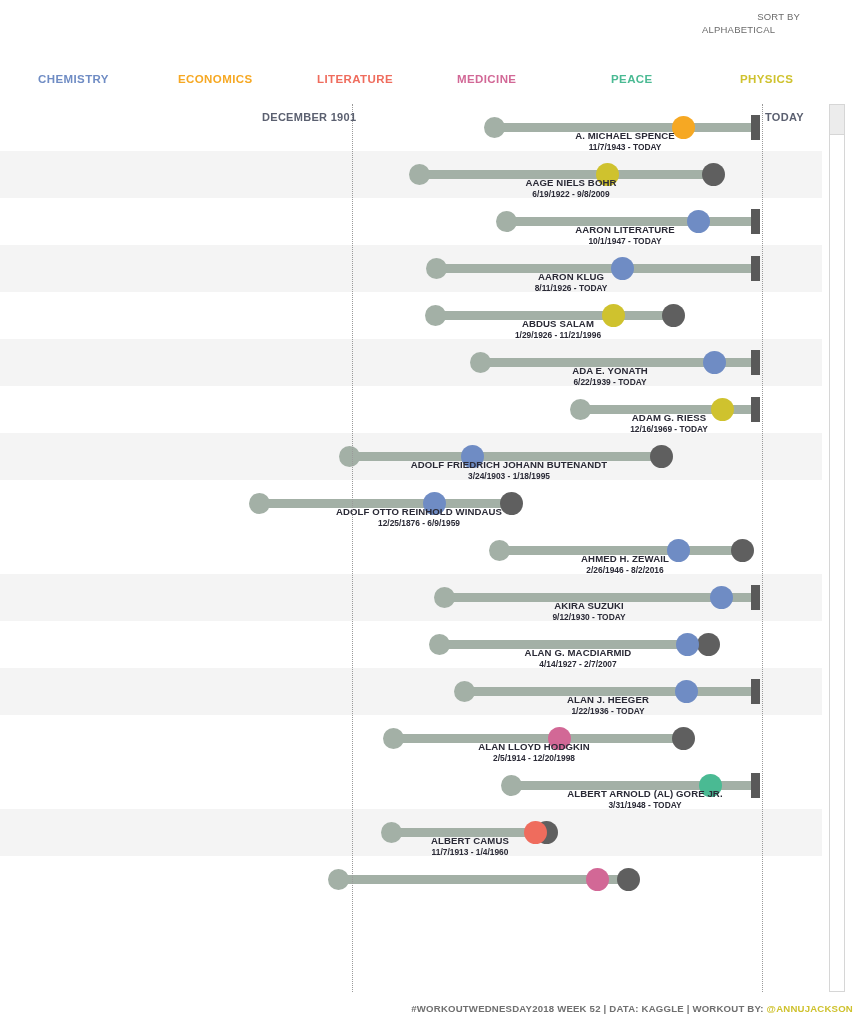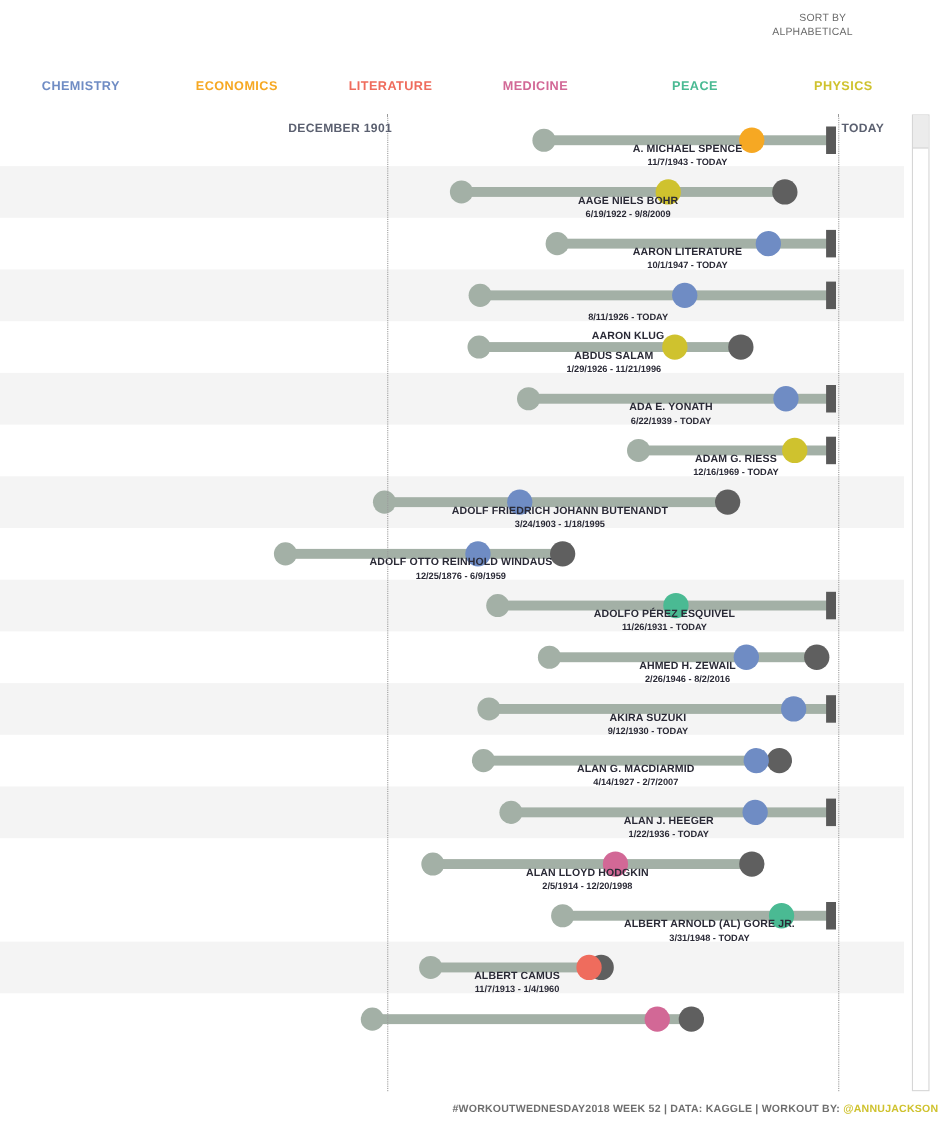--- a/index.html
+++ b/index.html
@@ -36,21 +36,21 @@
   #sort-control {
     position: absolute;
     left: 690px; top: 10px;
     width: 110px;
     font-size: 9.5px;
     line-height: 13px;
     color: #6b6b6b;
     letter-spacing: 0.2px;
     cursor: pointer;
   }
-  #sort-control .sort-label { display: block; text-align: center; padding-left: 6px;}
+  #sort-control .sort-label { display: block; text-align: right; padding-left: 6px;}
   #sort-control .sort-value { display: block; text-align: left; padding-left: 12px;}
 
   
   #legend {
     position: absolute;
     top: 73px; left: 0;
     width: 820px; height: 22px;
   }
   .legend-item {
     position: absolute;
@@ -222,21 +222,21 @@
         <div class="cap-today" style="left: 751px; background: rgb(89, 89, 89);"></div>
         <div class="dot prize" style="left: 687px; background: rgb(111, 140, 196);"></div>
         <div class="row-label" style="left: 625px;">AARON LITERATURE</div>
         <div class="row-dates" style="left: 625px;">10/1/1947 - TODAY</div>
       </div>
       <div class="row alt">
         <div class="bar-track" style="left: 436px; width: 323px;"></div>
         <div class="dot start" style="left: 426px; background: rgb(163, 176, 166);"></div>
         <div class="cap-today" style="left: 751px; background: rgb(89, 89, 89);"></div>
         <div class="dot prize" style="left: 611px; background: rgb(111, 140, 196);"></div>
-        <div class="row-label" style="left: 571px; margin-top: 29px;">AARON KLUG</div>
+        <div class="row-label" style="left: 571px;">AARON KLUG</div>
         <div class="row-dates" style="left: 571px;">8/11/1926 - TODAY</div>
       </div>
       <div class="row">
         <div class="bar-track" style="left: 435px; width: 242px;"></div>
         <div class="dot start" style="left: 425px; background: rgb(163, 176, 166);"></div>
         <div class="dot end-dead" style="left: 662px; background: rgb(95, 95, 95);"></div>
         <div class="dot prize" style="left: 602px; background: rgb(207, 194, 46);"></div>
         <div class="row-label" style="left: 558px;">ABDUS SALAM</div>
         <div class="row-dates" style="left: 558px;">1/29/1926 -  11/21/1996</div>
       </div>
@@ -265,28 +265,20 @@
         <div class="row-dates" style="left: 509px;">3/24/1903 -  1/18/1995</div>
       </div>
       <div class="row">
         <div class="bar-track" style="left: 259px; width: 256px;"></div>
         <div class="dot start" style="left: 249px; background: rgb(163, 176, 166);"></div>
         <div class="dot end-dead" style="left: 500px; background: rgb(95, 95, 95);"></div>
         <div class="dot prize" style="left: 423px; background: rgb(111, 140, 196);"></div>
         <div class="row-label" style="left: 419px;">ADOLF OTTO REINHOLD WINDAUS</div>
         <div class="row-dates" style="left: 419px;">12/25/1876 - 6/9/1959</div>
       </div>
-      <div class="row alt">
-        <div class="bar-track" style="left: 452px; width: 307px;"></div>
-        <div class="dot start" style="left: 442px; background: rgb(163, 176, 166);"></div>
-        <div class="cap-today" style="left: 751px; background: rgb(89, 89, 89);"></div>
-        <div class="dot prize" style="left: 603px; background: rgb(74, 186, 147);"></div>
-        <div class="row-label" style="left: 604px;">ADOLFO PÉREZ ESQUIVEL</div>
-        <div class="row-dates" style="left: 604px;">11/26/1931 - TODAY</div>
-      </div>
       <div class="row">
         <div class="bar-track" style="left: 499px; width: 247px;"></div>
         <div class="dot start" style="left: 489px; background: rgb(163, 176, 166);"></div>
         <div class="dot end-dead" style="left: 731px; background: rgb(95, 95, 95);"></div>
         <div class="dot prize" style="left: 667px; background: rgb(111, 140, 196);"></div>
         <div class="row-label" style="left: 625px;">AHMED H. ZEWAIL</div>
         <div class="row-dates" style="left: 625px;">2/26/1946 -  8/2/2016</div>
       </div>
       <div class="row alt">
         <div class="bar-track" style="left: 444px; width: 315px;"></div>

